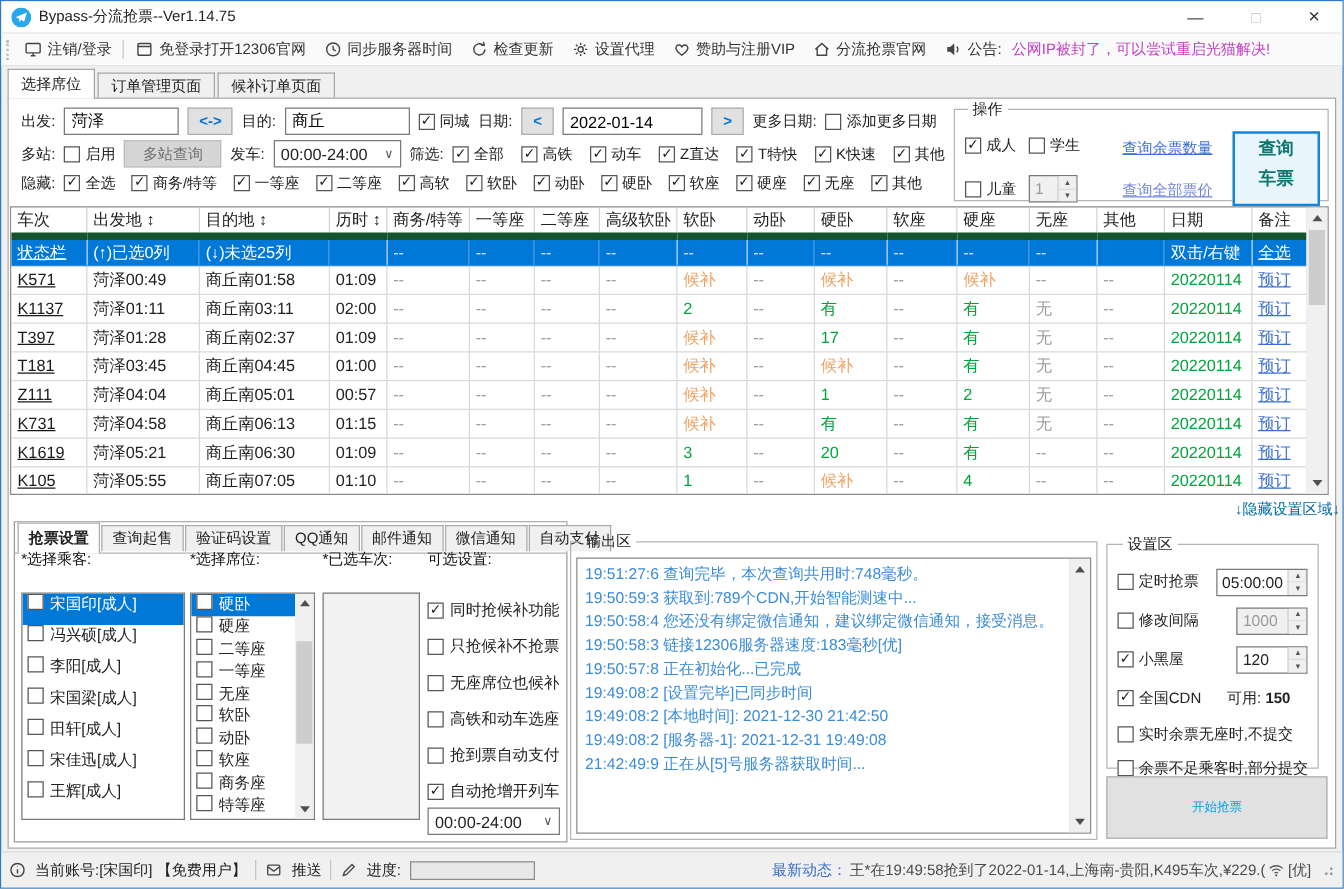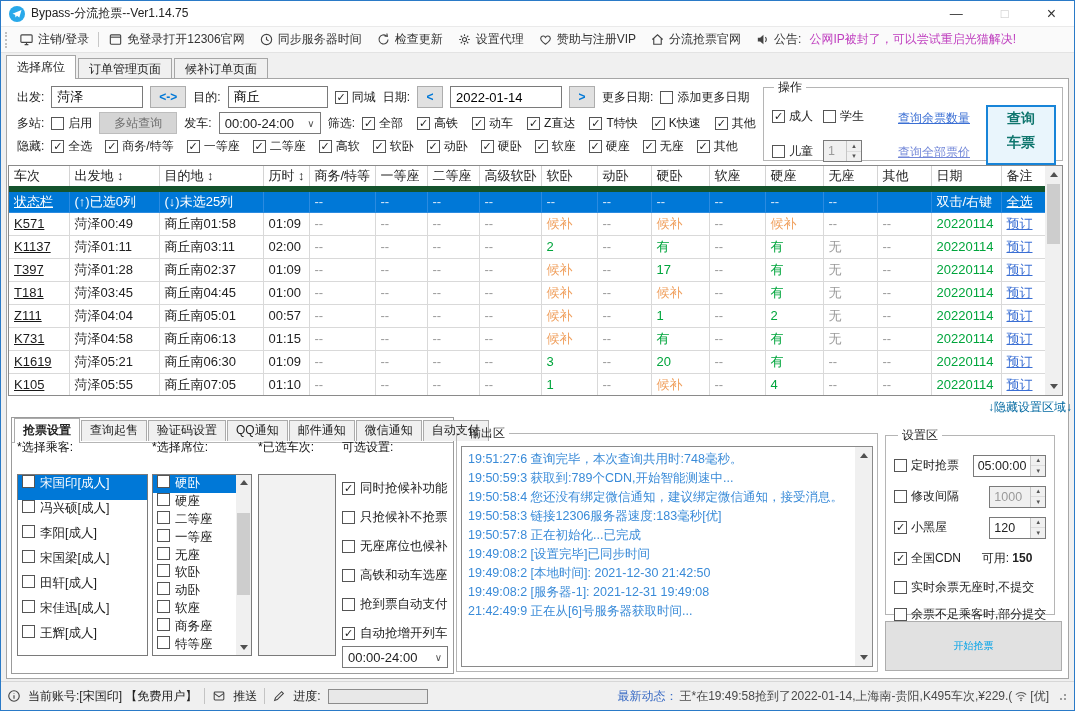--- a/index.html
+++ b/index.html
@@ -693,21 +693,21 @@
         <div class="logwrap">
           <div class="loglines" id="loglines">
               <div>19:51:27:6  查询完毕，本次查询共用时:748毫秒。</div>
               <div>19:50:59:3  获取到:789个CDN,开始智能测速中...</div>
               <div>19:50:58:4  您还没有绑定微信通知，建议绑定微信通知，接受消息。</div>
               <div>19:50:58:3  链接12306服务器速度:183毫秒[优]</div>
               <div>19:50:57:8  正在初始化...已完成</div>
               <div>19:49:08:2  [设置完毕]已同步时间</div>
               <div>19:49:08:2  [本地时间]: 2021-12-30 21:42:50</div>
               <div>19:49:08:2  [服务器-1]: 2021-12-31 19:49:08</div>
-              <div>21:42:49:9  正在从[6]号服务器获取时间...</div>
+              <div>21:42:49:9  正在从[5]号服务器获取时间...</div>
             </div>
           <div class="vscroll">
             <div class="sarrow" style="top:0">
                 <span class="tri-u"></span>
               </div>
             <div class="sarrow" style="bottom:0">
                 <span class="tri-d"></span>
               </div>
           </div>
         </div>

